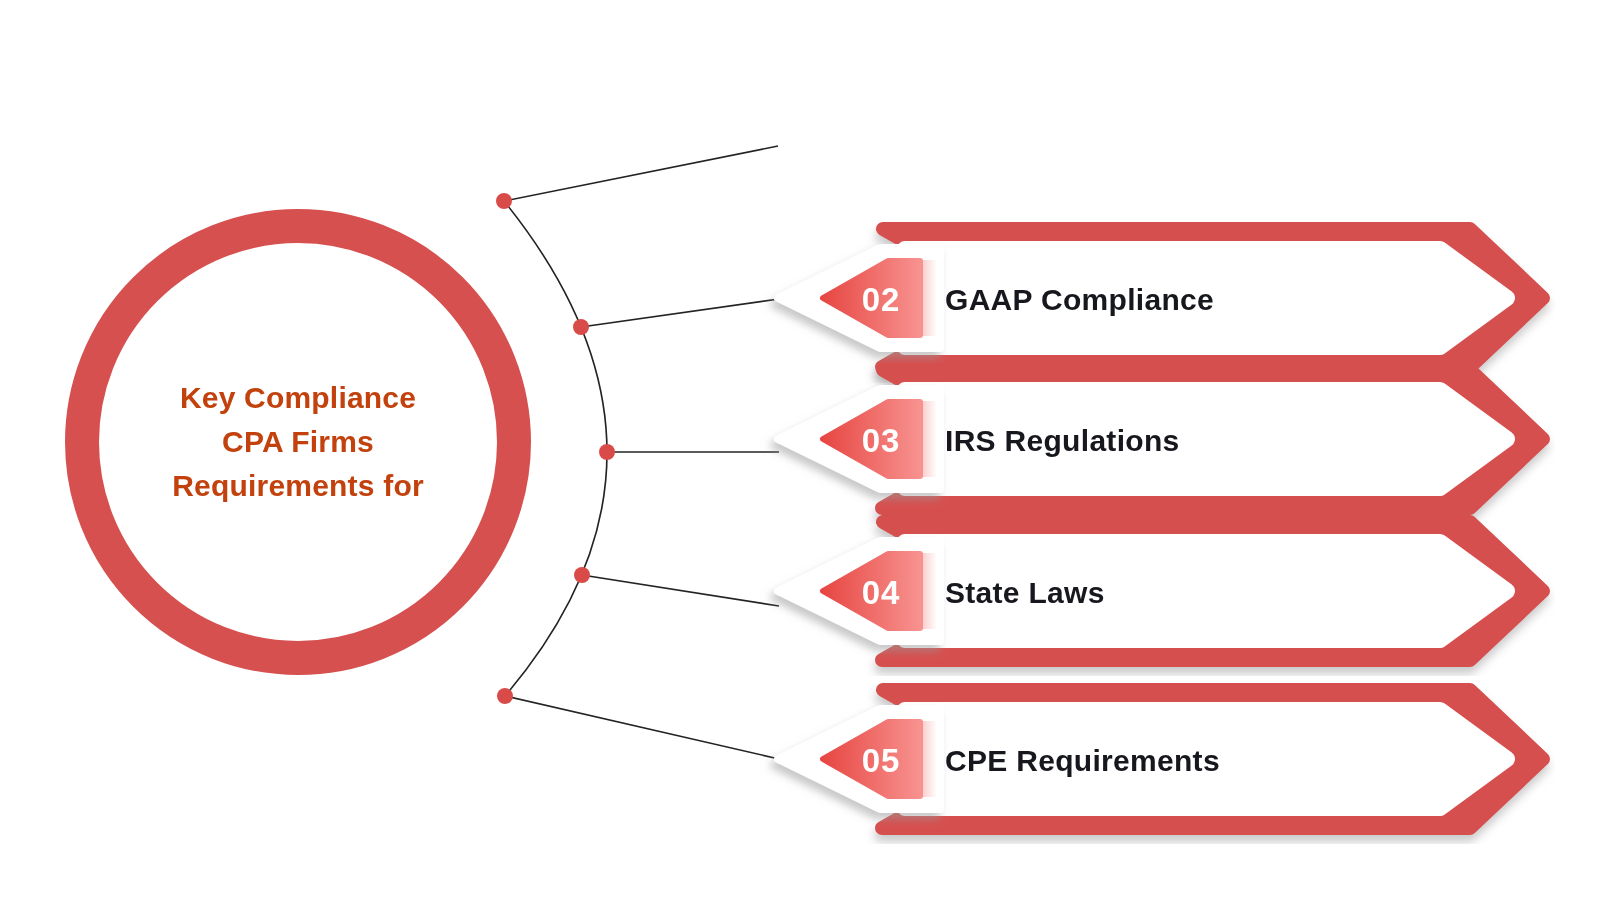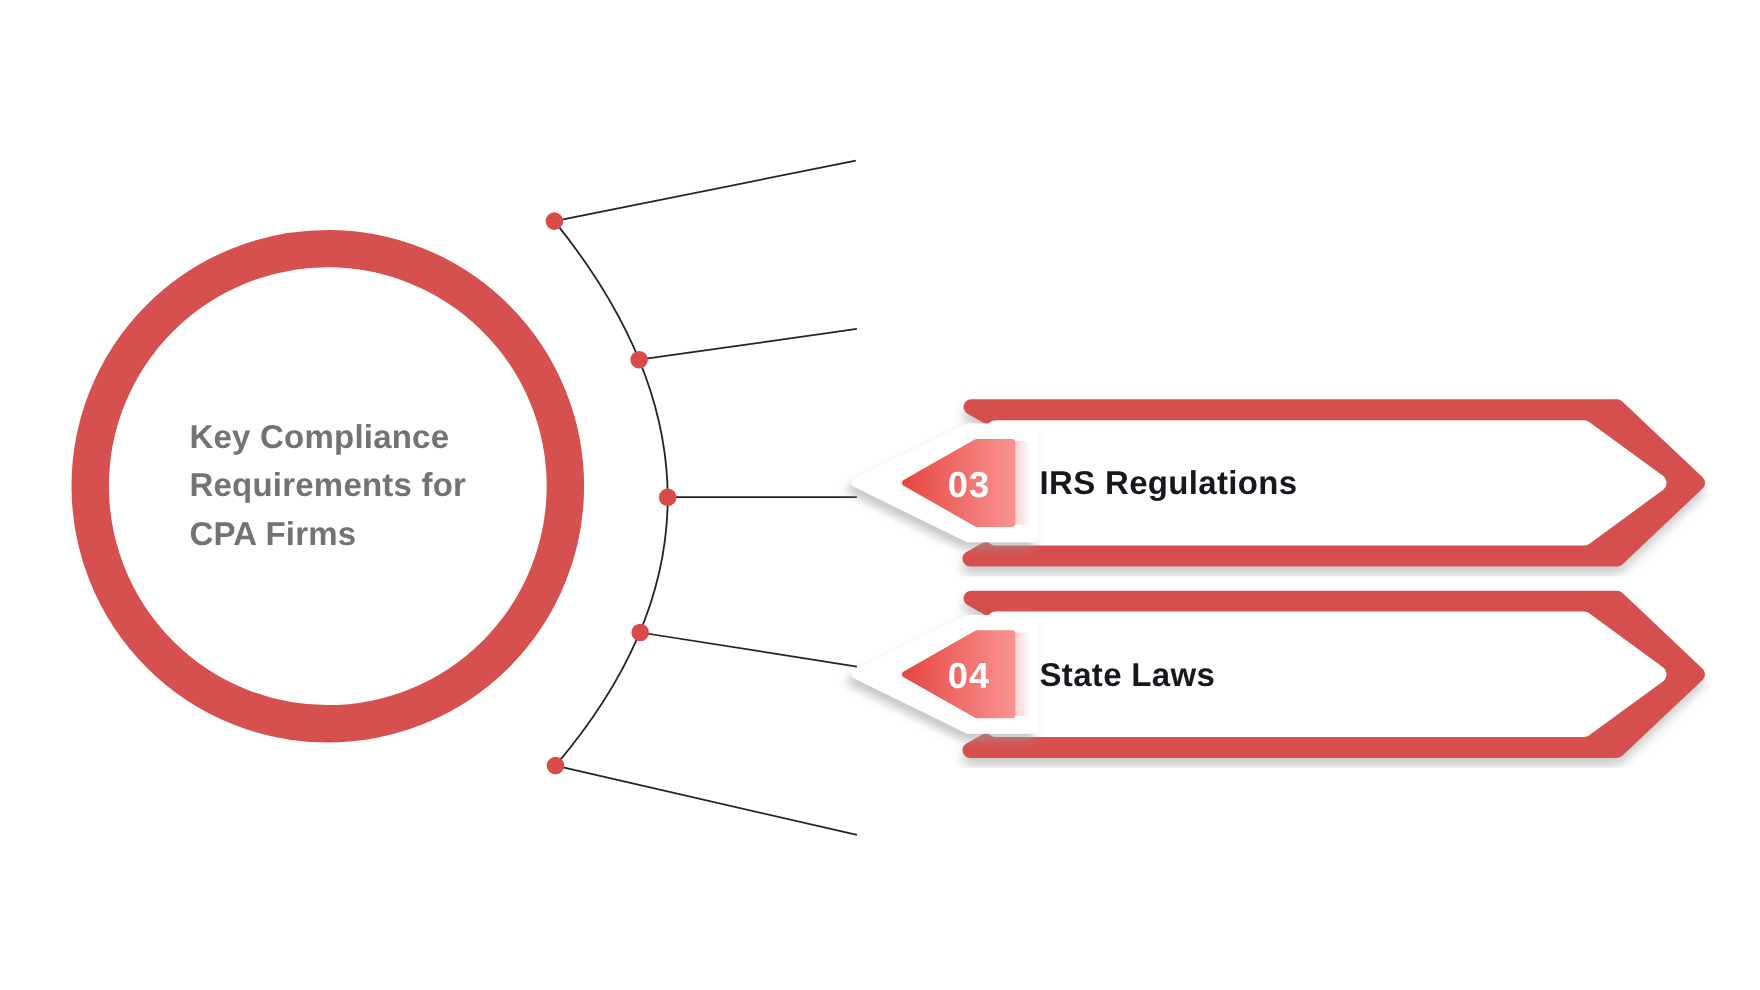--- a/index.html
+++ b/index.html
@@ -7,21 +7,21 @@
     position:relative;width:1600px;height:900px;background:#ffffff;
     font-family:"Liberation Sans",sans-serif;overflow:hidden;
   }
   .connectors{position:absolute;left:0;top:0;width:1600px;height:900px;}
   .center-circle{
     position:absolute;left:65px;top:209px;width:466px;height:466px;
     box-sizing:border-box;border:34px solid #d6504f;border-radius:50%;
     display:flex;align-items:center;justify-content:center;background:#ffffff;
   }
   .center-title{
-    font-size:30px;font-weight:700;color:#737373;text-align:left;
+    font-size:30px;font-weight:700;color:#c2410c;text-align:center;
     line-height:44px;letter-spacing:.2px;
   }
   .banner{position:absolute;left:755px;width:800px;height:170px;}
   .banner svg{display:block;width:800px;height:170px;}
   .num{font-family:"Liberation Sans",sans-serif;font-size:33px;font-weight:700;fill:#ffffff;letter-spacing:1px;}
   .lbl{font-family:"Liberation Sans",sans-serif;font-size:30px;font-weight:700;fill:#16181d;letter-spacing:.3px;}
 </style>
 </head>
 <body>
 
@@ -61,37 +61,51 @@
     <circle cx="504" cy="201" r="8" fill="#d94b49"></circle>
     <circle cx="581" cy="327" r="8" fill="#d94b49"></circle>
     <circle cx="607" cy="452" r="8" fill="#d94b49"></circle>
     <circle cx="582" cy="575" r="8" fill="#d94b49"></circle>
     <circle cx="505" cy="696" r="8" fill="#d94b49"></circle>
   </svg>
 
   <div class="center-circle">
     <div class="center-title">
       <div>Key Compliance</div>
+      <div>CPA Firms</div>
       <div>Requirements for</div>
-      <div>CPA Firms</div>
     </div>
   </div>
 
 
+  <div class="banner" style="top:213px">
+    <svg viewBox="0 0 800 170">
+      <use href="#banner-shape"></use>
+      <text class="num" x="126" y="86" text-anchor="middle" dominant-baseline="central">02</text>
+      <text class="lbl" x="190" y="86" text-anchor="start" dominant-baseline="central">GAAP Compliance</text>
+    </svg>
+  </div>
 
   <div class="banner" style="top:354px">
     <svg viewBox="0 0 800 170">
       <use href="#banner-shape"></use>
       <text class="num" x="126" y="86" text-anchor="middle" dominant-baseline="central">03</text>
       <text class="lbl" x="190" y="86" text-anchor="start" dominant-baseline="central">IRS Regulations</text>
     </svg>
   </div>
 
-  <div class="banner" style="top:528px">
+  <div class="banner" style="top:506px">
     <svg viewBox="0 0 800 170">
       <use href="#banner-shape"></use>
       <text class="num" x="126" y="86" text-anchor="middle" dominant-baseline="central">04</text>
       <text class="lbl" x="190" y="86" text-anchor="start" dominant-baseline="central">State Laws</text>
     </svg>
   </div>
 
+  <div class="banner" style="top:674px">
+    <svg viewBox="0 0 800 170">
+      <use href="#banner-shape"></use>
+      <text class="num" x="126" y="86" text-anchor="middle" dominant-baseline="central">05</text>
+      <text class="lbl" x="190" y="86" text-anchor="start" dominant-baseline="central">CPE Requirements</text>
+    </svg>
+  </div>
 
 </div>
 
 </body></html>

